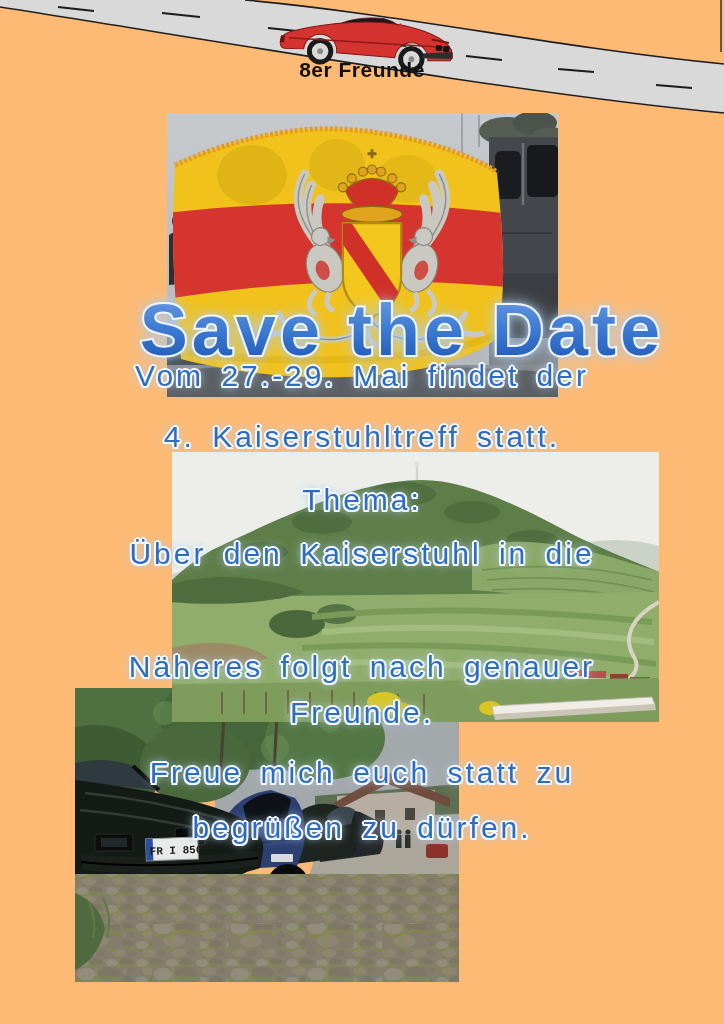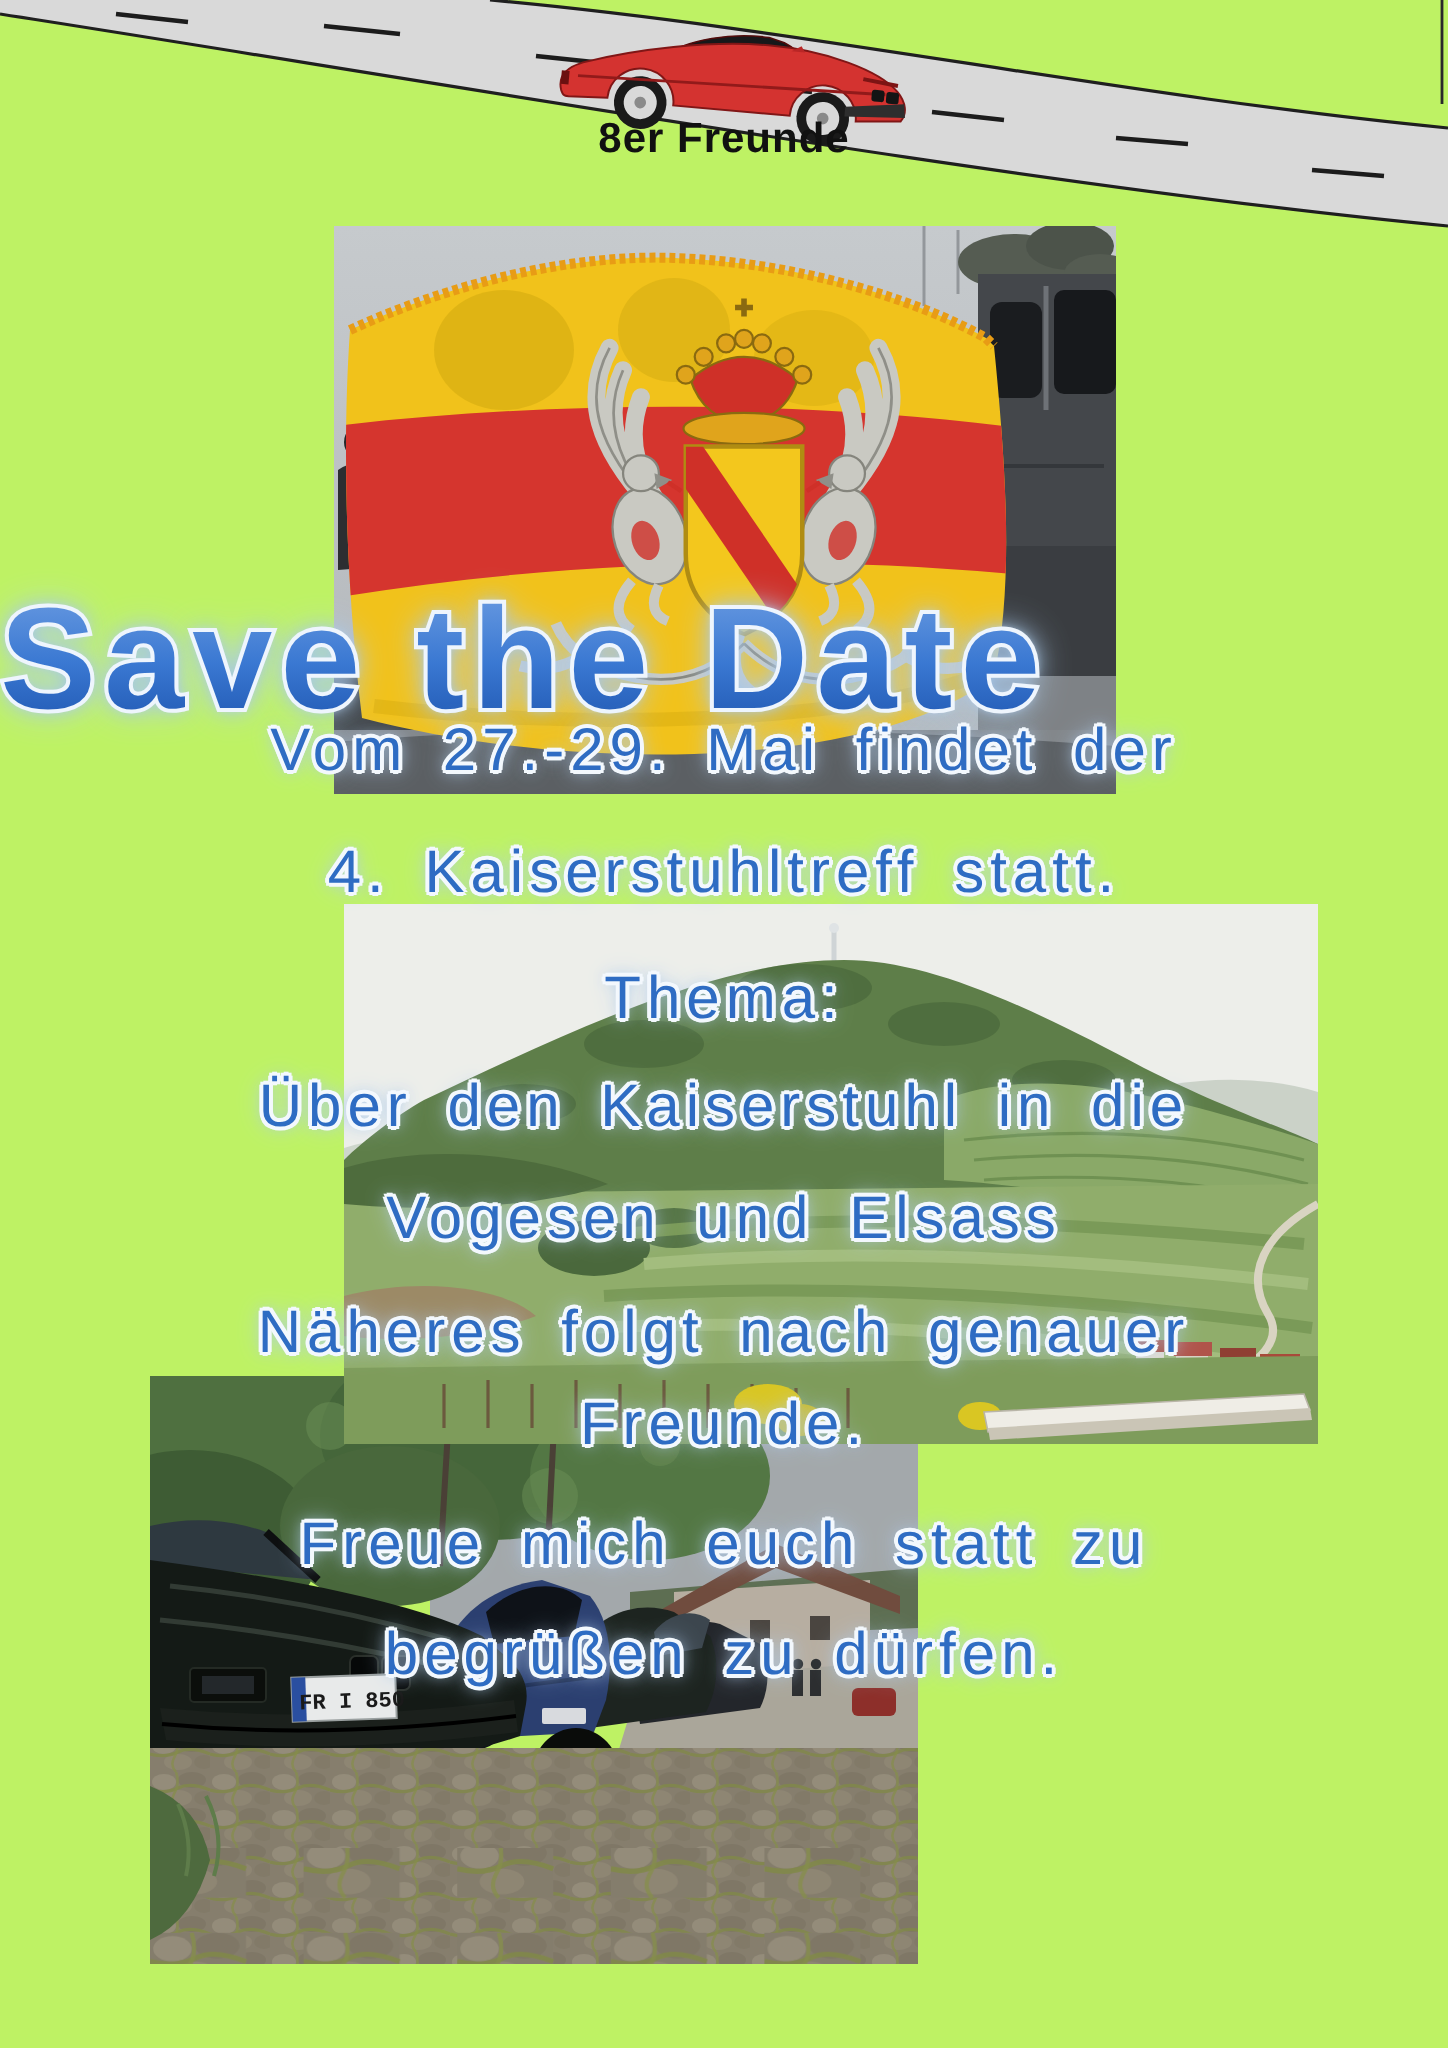--- a/index.html
+++ b/index.html
@@ -1,27 +1,27 @@
 <!DOCTYPE html>
 <html><head>
 <meta charset="utf-8">
 <style>
   html,body{margin:0;padding:0;background:#ffffff;}
-  .page{position:relative;width:724px;height:1024px;background:#bef264;overflow:hidden;
+  .page{position:relative;width:724px;height:1024px;background:#fdba74;overflow:hidden;
         font-family:"Liberation Sans",sans-serif;}
   .road{position:absolute;left:0;top:0;width:724px;height:130px;z-index:1;}
   .car-logo{position:absolute;left:277px;top:2px;width:186px;height:76px;z-index:2;}
   .brand{position:absolute;left:0;top:58px;width:724px;text-align:center;z-index:3;
          font-size:21px;font-weight:700;color:#111;letter-spacing:.5px;}
   .photo{position:absolute;overflow:hidden;}
   .photo svg{display:block;width:100%;height:100%;}
   .photo-flag{left:167px;top:113px;width:391px;height:284px;z-index:2;}
   .photo-cars{left:75px;top:688px;width:384px;height:294px;z-index:3;}
   .photo-landscape{left:172px;top:452px;width:487px;height:270px;z-index:4;}
-  .hero{position:absolute;left:0;top:246px;width:664px;text-align:left;z-index:10;
+  .hero{position:absolute;left:0;top:246px;width:664px;text-align:right;z-index:10;
         font-size:72px;font-weight:700;letter-spacing:4px;line-height:1;white-space:nowrap;}
   .hero::before{content:attr(data-text);position:absolute;left:0;top:0;width:100%;
         color:#2e6cc3;-webkit-text-stroke:4px #eef5fd;
         text-shadow:0 0 10px #9cc0e8,0 0 18px #b9d4ee,0 0 4px #dcebf9;}
   .hero .grad{position:relative;z-index:1;
         background:linear-gradient(180deg,#6f9fe3 0%,#3a78d2 52%,#1c53ad 100%);
         -webkit-background-clip:text;background-clip:text;color:transparent;}
   .bline{position:absolute;left:0;width:724px;text-align:center;z-index:10;
         font-size:30px;font-weight:400;letter-spacing:3px;word-spacing:6px;line-height:1.25;
         white-space:nowrap;color:#2e6cc3;
@@ -313,19 +313,18 @@
   </div>
 
   <h1 class="hero" data-text="Save the Date">
     <span class="grad">Save the Date</span>
   </h1>
 
   <div class="bline" style="top:357px">Vom 27.-29. Mai findet der</div>
   <div class="bline" style="top:418px">4. Kaiserstuhltreff statt.</div>
   <div class="bline" style="top:481px">Thema:</div>
   <div class="bline" style="top:535px">Über den Kaiserstuhl in die</div>
-  <div class="bline" style="top:591px">Vogesen und Elsass</div>
   <div class="bline" style="top:648px">Näheres folgt nach genauer</div>
   <div class="bline" style="top:694px">Freunde.</div>
   <div class="bline" style="top:754px">Freue mich euch statt zu</div>
   <div class="bline" style="top:809px">begrüßen zu dürfen.</div>
 
 </div>
 
 </body></html>

